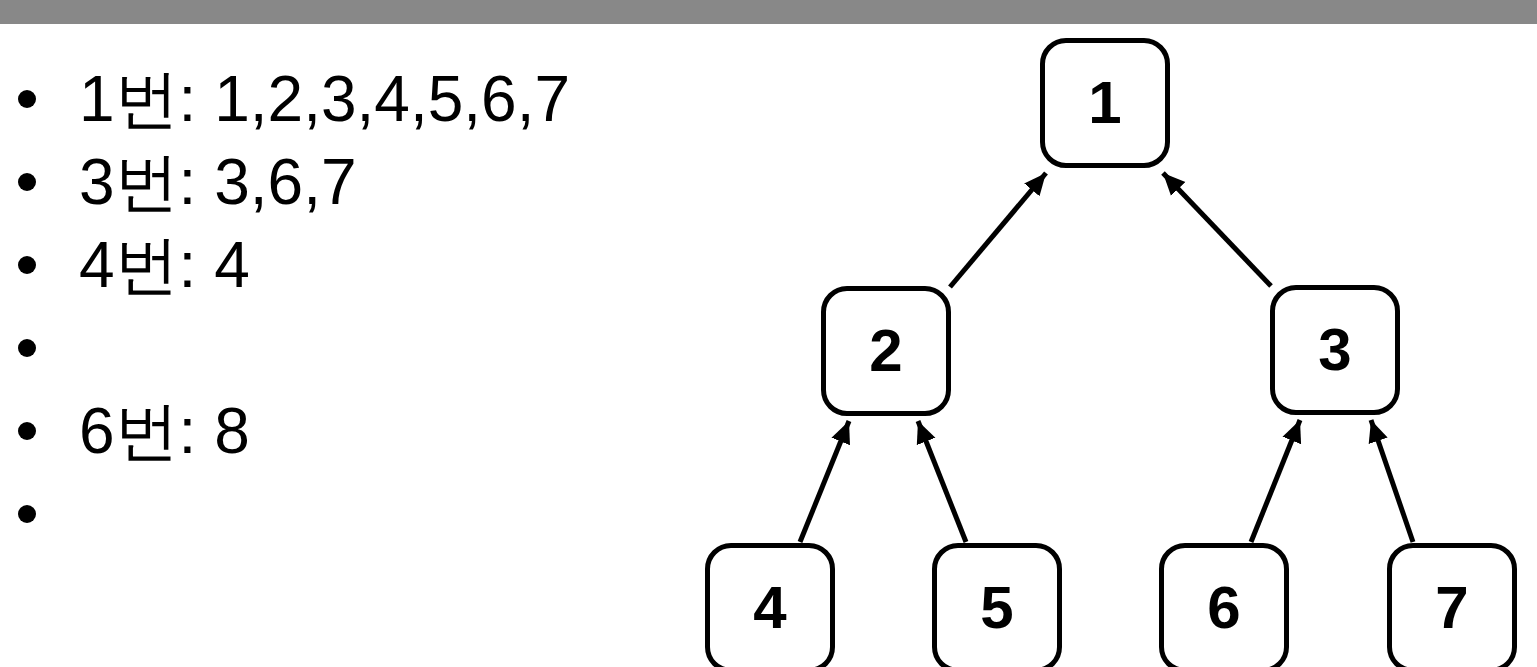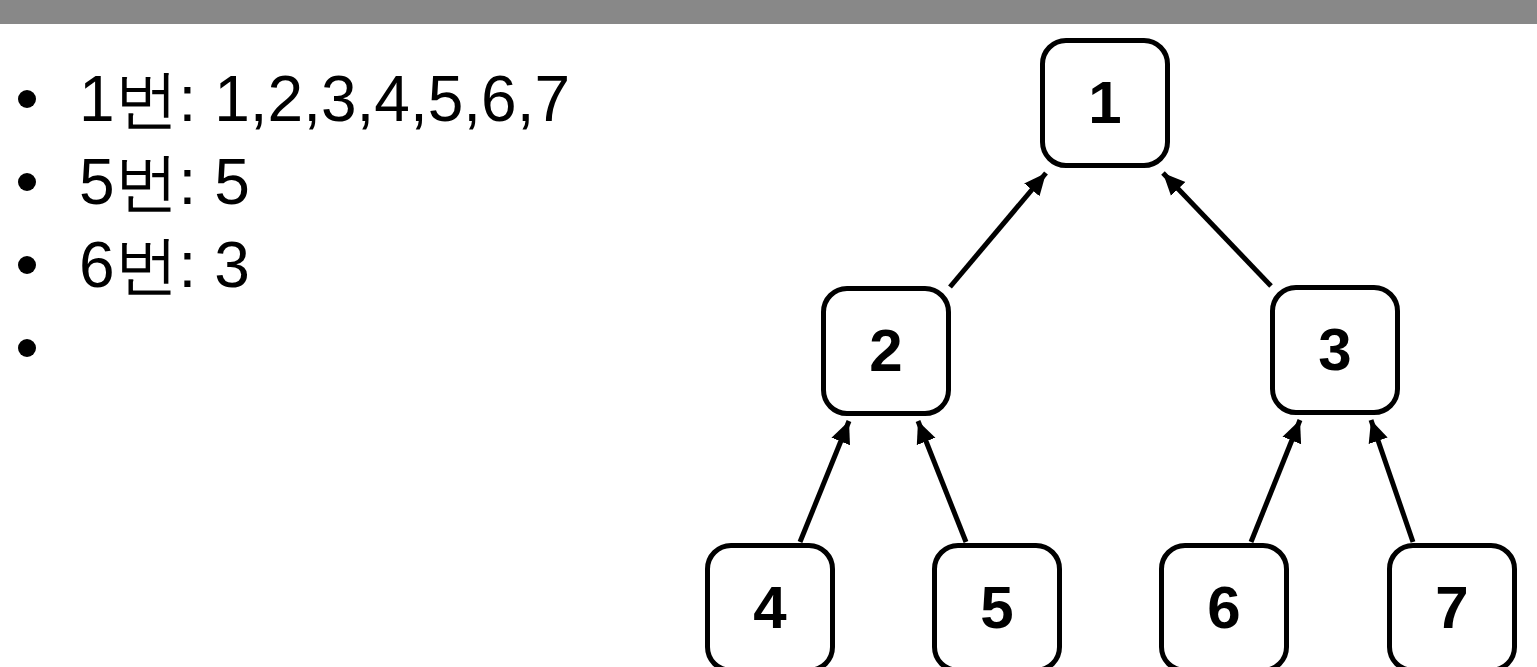--- a/index.html
+++ b/index.html
@@ -57,25 +57,32 @@
 
 <div class="frame">
 
   <ul class="adj-list">
       <li class="adj-item">
         <span class="bullet"></span>
         <span class="adj-text">1번: 1,2,3,4,5,6,7</span>
       </li>
       <li class="adj-item">
         <span class="bullet"></span>
-        <span class="adj-text">5번: 5</span>
+        <span class="adj-text">3번: 3,6,7</span>
       </li>
       <li class="adj-item">
         <span class="bullet"></span>
-        <span class="adj-text">6번: 3</span>
+        <span class="adj-text">4번: 4</span>
+      </li>
+      <li class="adj-item">
+        <span class="bullet"></span>
+      </li>
+      <li class="adj-item">
+        <span class="bullet"></span>
+        <span class="adj-text">6번: 8</span>
       </li>
       <li class="adj-item">
         <span class="bullet"></span>
       </li>
     </ul>
 
   <div class="tree-layer">
       <div class="tree-node" style="left: 1040px; top: 14px; width: 130px; height: 130px;">
         <span>1</span>
       </div>

